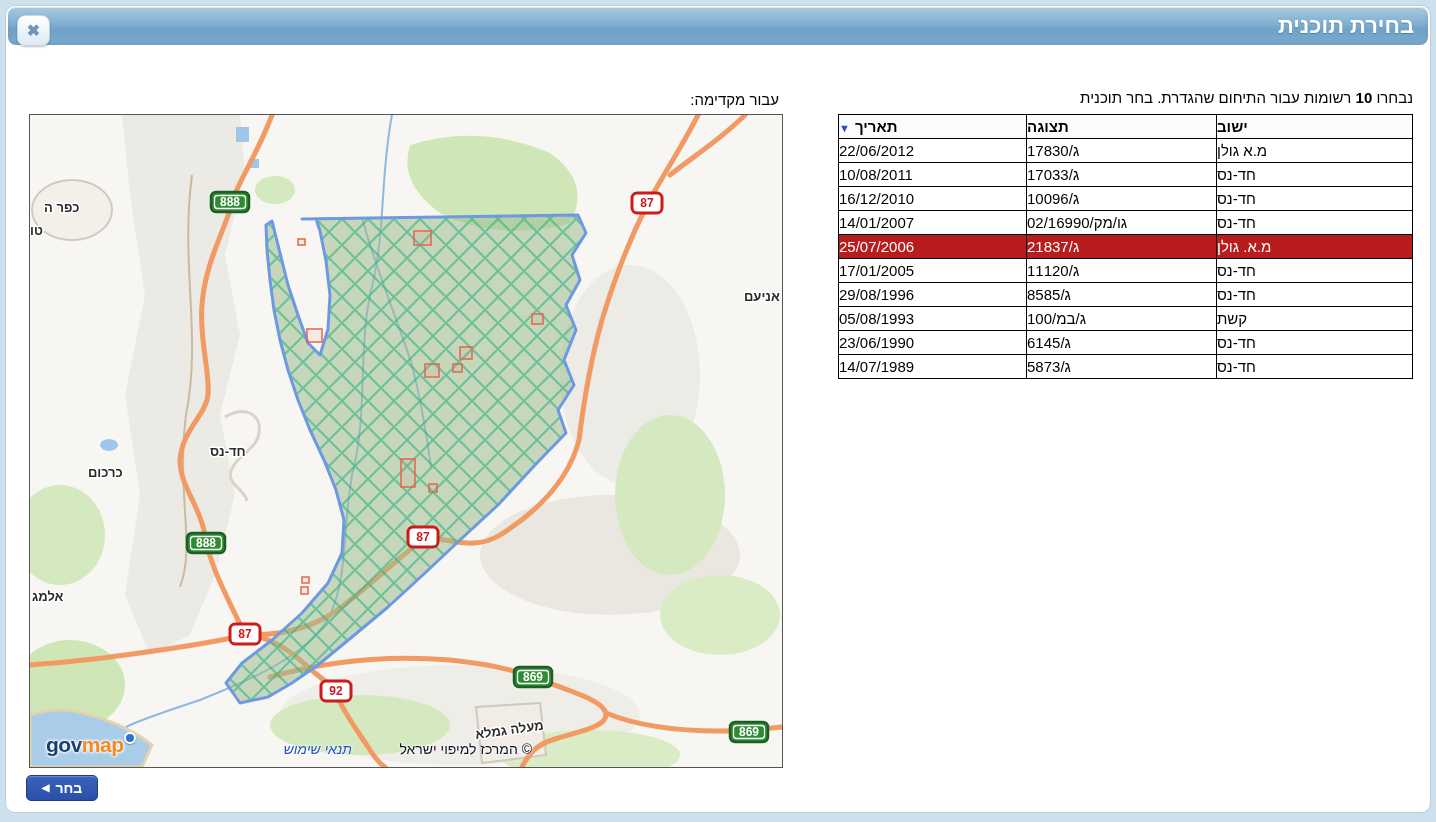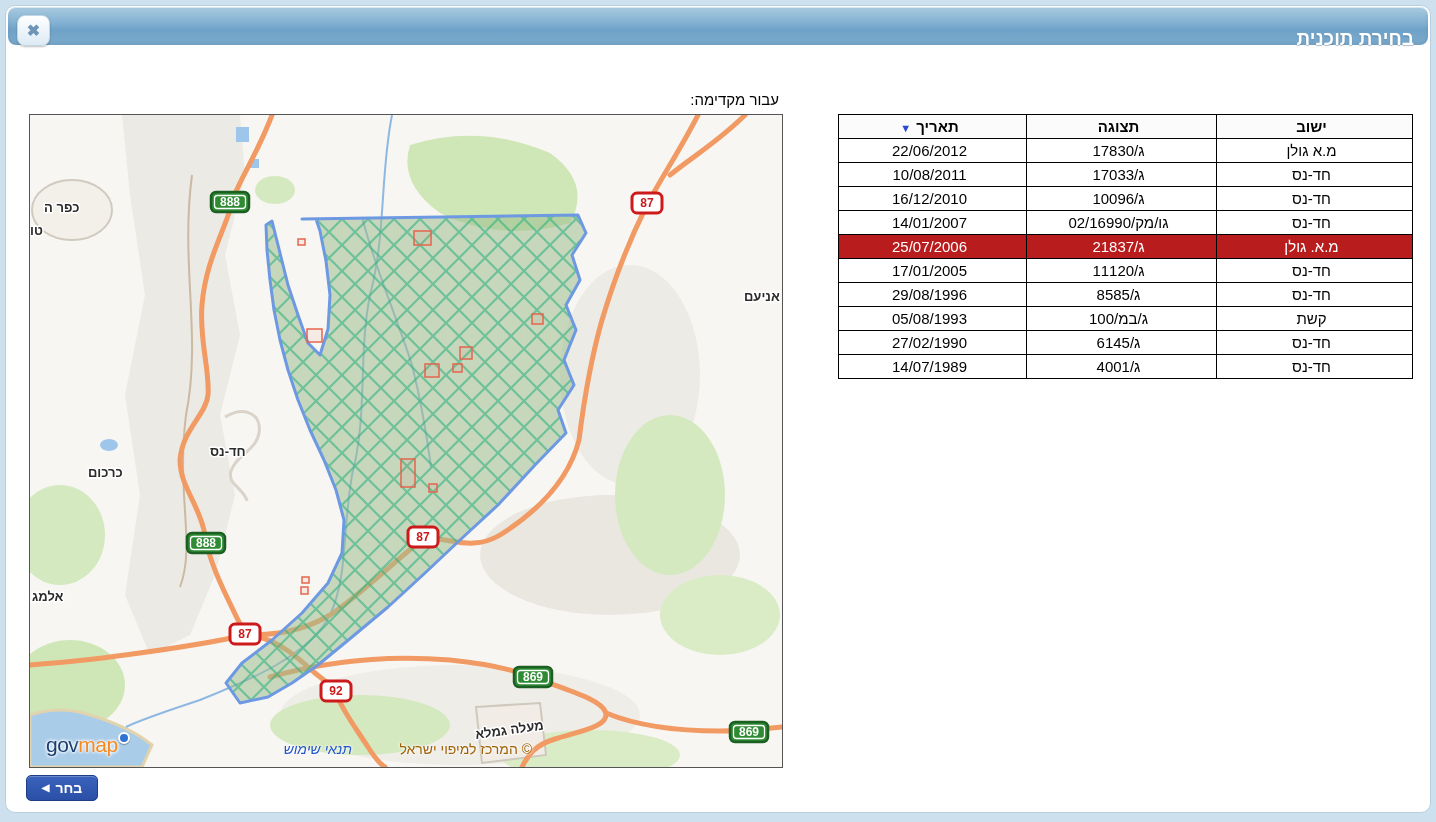--- a/index.html
+++ b/index.html
@@ -15,22 +15,22 @@
   }
   
   .titlebar{
     position:absolute;top:1px;left:2px;right:2px;height:38px;
     border-radius:8px;
     background:linear-gradient(180deg,#a9cadf 0%,#84b2d3 40%,#6fa2c8 60%,#7babce 100%);
     box-shadow:inset 0 1px 0 rgba(255,255,255,.55), inset 0 -2px 4px rgba(0,0,0,.08);
     direction:rtl;
   }
   .titlebar .title{
-    display:block;color:#fff;font-size:19px;font-weight:bold;
-    line-height:38px;padding-right:14px;text-shadow:0 1px 1px rgba(30,60,90,.35);margin-top:13px;
+    display:block;color:#fff;font-size:22px;font-weight:bold;
+    line-height:38px;padding-right:14px;text-shadow:0 1px 1px rgba(30,60,90,.35);
   }
   .close-btn{
     position:absolute;top:9px;left:11px;width:33px;height:31px;
     background:linear-gradient(180deg,#ffffff,#ddeaf4);
     border:1px solid #c2d6e5;border-radius:8px;
     box-shadow:0 1px 2px rgba(0,0,0,.25);
     color:#6e95b7;font-size:16px;font-weight:bold;
     display:flex;align-items:center;justify-content:center;cursor:pointer;
     padding:0;
   }
@@ -40,21 +40,21 @@
     font-size:15px;color:#000;white-space:nowrap;
   }
   .summary .count{font-weight:bold;}
   table.plans{
     position:absolute;top:108px;right:17px;width:574px;
     border-collapse:collapse;table-layout:fixed;direction:rtl;
     font-size:15px;color:#000;
   }
   table.plans th,table.plans td{
     border:1px solid #000;height:21px;padding:1px 6px 1px 0;
-    text-align:center;white-space:nowrap;overflow:hidden;
+    text-align:left;white-space:nowrap;overflow:hidden;
   }
   table.plans th{font-weight:bold;background:#fbfbfb;}
   table.plans col.c-yishuv{width:196px;}
   table.plans col.c-plan{width:190px;}
   table.plans col.c-date{width:188px;}
   table.plans tr.selected td{background:#b91c1c;color:#fff;}
   .sort-icon{color:#2b49d2;font-size:11px;margin-right:5px;}
   
   .preview-label{
     position:absolute;top:85px;right:651px;direction:rtl;
@@ -65,40 +65,40 @@
     border:1px solid #555;background:#f8f6f2;overflow:hidden;box-sizing:content-box;
   }
   .map-frame svg{display:block;}
   .maplabel{
     font-family:"Liberation Sans","DejaVu Sans",sans-serif;
     font-size:13px;font-weight:600;fill:#2b2b2b;
     paint-order:stroke;stroke:#ffffff;stroke-width:3px;stroke-linejoin:round;
   }
   .shield-text{font-family:"Liberation Sans","DejaVu Sans",sans-serif;font-size:12px;font-weight:bold;}
   .map-logo{
-    position:absolute;left:16px;bottom:10px;font-size:21px;font-weight:normal;
+    position:absolute;left:16px;bottom:10px;font-size:21px;font-weight:bold;
     letter-spacing:-.5px;cursor:pointer;
     text-shadow:0 0 3px #fff,0 0 3px #fff,0 0 4px #fff;
   }
   .map-logo .gov{color:#1b3e70;}
   .map-logo .map{color:#f6891f;}
   .map-logo .dot{
     display:inline-block;width:8px;height:8px;border-radius:50%;
     background:#2e72d2;border:2px solid #fff;vertical-align:super;margin-right:2px;
     box-shadow:0 1px 1px rgba(0,0,0,.3);
   }
   .terms-link{
     position:absolute;bottom:10px;right:430px;direction:rtl;
     color:#2255cc;font-size:14px;cursor:pointer;white-space:nowrap;
     text-shadow:0 0 3px #fff,0 0 3px #fff;
     font-style:italic;
   }
   .map-copyright{
     position:absolute;bottom:10px;right:250px;direction:rtl;
-    color:#a16207;font-size:14px;white-space:nowrap;
+    color:#0f172a;font-size:14px;white-space:nowrap;
     text-shadow:0 0 3px #fff,0 0 3px #fff;
   }
   
   .select-btn{
     position:absolute;top:769px;left:20px;min-width:72px;height:26px;
     background:linear-gradient(180deg,#3a63bc,#2a4fa6);
     border:1px solid #1d3c86;border-radius:5px;
     color:#fff;font-size:14px;font-weight:bold;direction:rtl;
     display:flex;align-items:center;justify-content:center;gap:6px;
     cursor:pointer;box-shadow:inset 0 1px 0 rgba(255,255,255,.25);
@@ -111,20 +111,25 @@
 
 <div class="dialog">
 
   <div class="titlebar">
     <span class="title">בחירת תוכנית</span>
   </div>
   <button class="close-btn">
     <span>✖</span>
   </button>
 
+  <div class="summary">
+    <span>נבחרו</span>
+    <span class="count">10</span>
+    <span>רשומות עבור התיחום שהגדרת. בחר תוכנית</span>
+  </div>
 
   <table class="plans">
     <colgroup>
         <col class="c-yishuv">
         <col class="c-plan">
         <col class="c-date">
       </colgroup>
     <thead>
       <tr>
         <th>ישוב</th>
@@ -171,25 +176,25 @@
           <td>29/08/1996</td>
         </tr>
         <tr>
           <td>קשת</td>
           <td>ג/במ/100</td>
           <td>05/08/1993</td>
         </tr>
         <tr>
           <td>חד-נס</td>
           <td>ג/6145</td>
-          <td>27/02/1990</td>
-        </tr>
-        <tr>
-          <td>חד-נס</td>
-          <td>ג/4001</td>
+          <td>23/06/1990</td>
+        </tr>
+        <tr>
+          <td>חד-נס</td>
+          <td>ג/5873</td>
           <td>14/07/1989</td>
         </tr>
       </tbody>
   </table>
 
   <div class="preview-label">עבור מקדימה:</div>
 
   <div class="map-frame">
     <svg width="752" height="652" viewBox="0 0 752 652">
       <defs>

